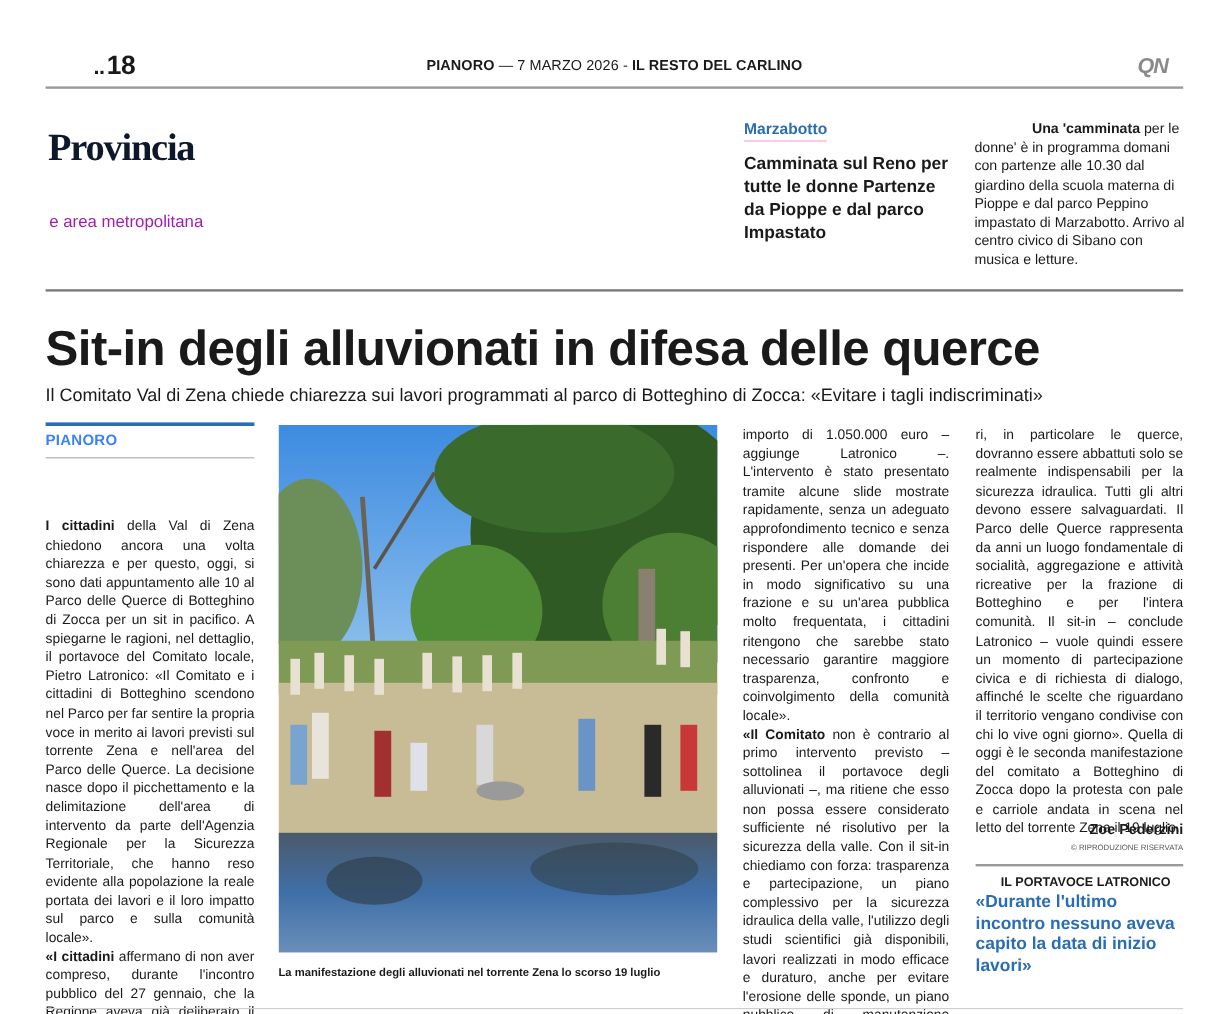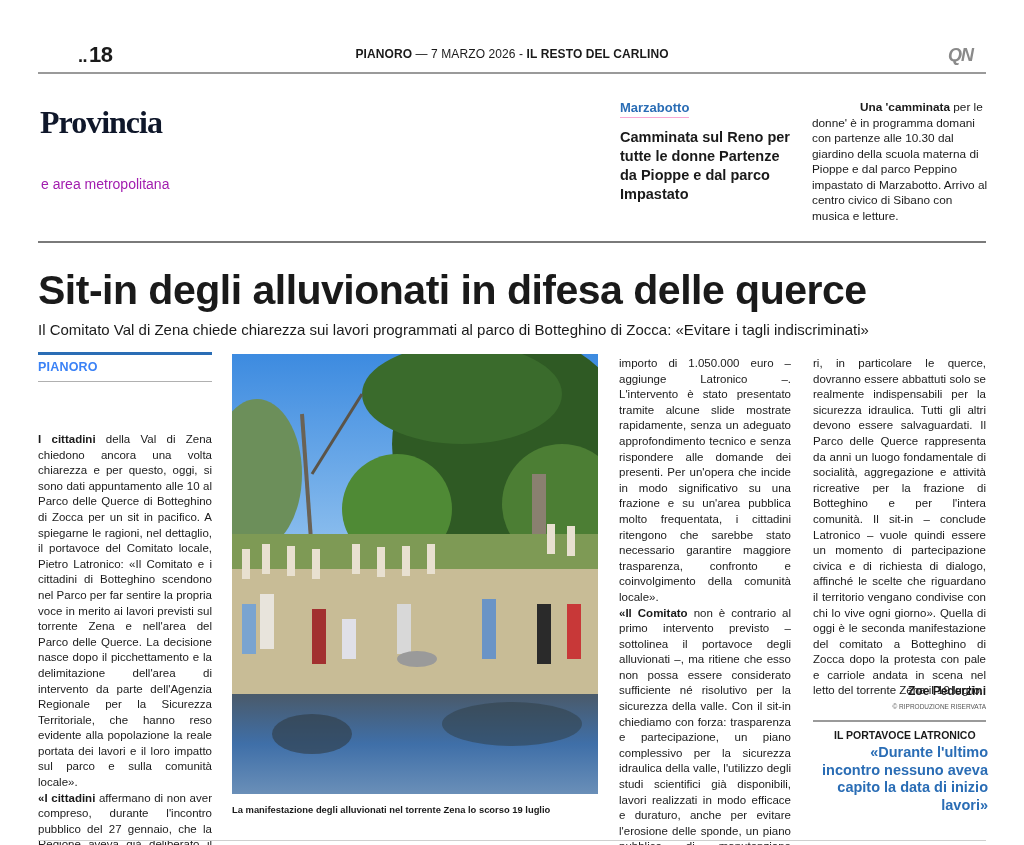--- a/index.html
+++ b/index.html
@@ -43,21 +43,21 @@
 
   
   #photo { left:232px; top:354px; width:366px; height:440px; overflow:hidden; }
   #caption { left:232px; top:804px; width:370px; font-size:9.4px; font-weight:700; }
 
   
   #byline { left:813px; top:684px; width:173px; text-align:right; font-size:12px; font-weight:800; }
   #copyright { left:813px; top:703px; width:173px; text-align:right; font-size:6.5px; color:#555; }
   .rule-quote { left:813px; top:720px; width:173px; height:2px; background:#9a9a9a; }
   #quote-label { left:834px; top:729px; font-size:10.5px; font-weight:900; }
-  #quote { left:813px; top:744px; width:175px; font-size:14.5px; font-weight:800; color:#2a6db5; line-height:17.5px;text-align:right; }
+  #quote { left:813px; top:744px; width:175px; font-size:14.5px; font-weight:800; color:#2a6db5; line-height:17.5px; }
 
   .rule-bottom { left:38px; top:840px; width:948px; height:1px; background:#cfcfcf; }
 </style>
 </head>
 <body>
 
 <div class="abs" id="pagenum"><span class="dots">..</span><span>18</span></div>
 <div class="abs" id="dateline"><b>PIANORO</b><span> — </span><span>7 MARZO 2026</span><span> - </span><b>IL RESTO DEL CARLINO</b></div>
 <div class="abs" id="qnlogo">QN</div>
 <div class="abs rule-top"></div>

